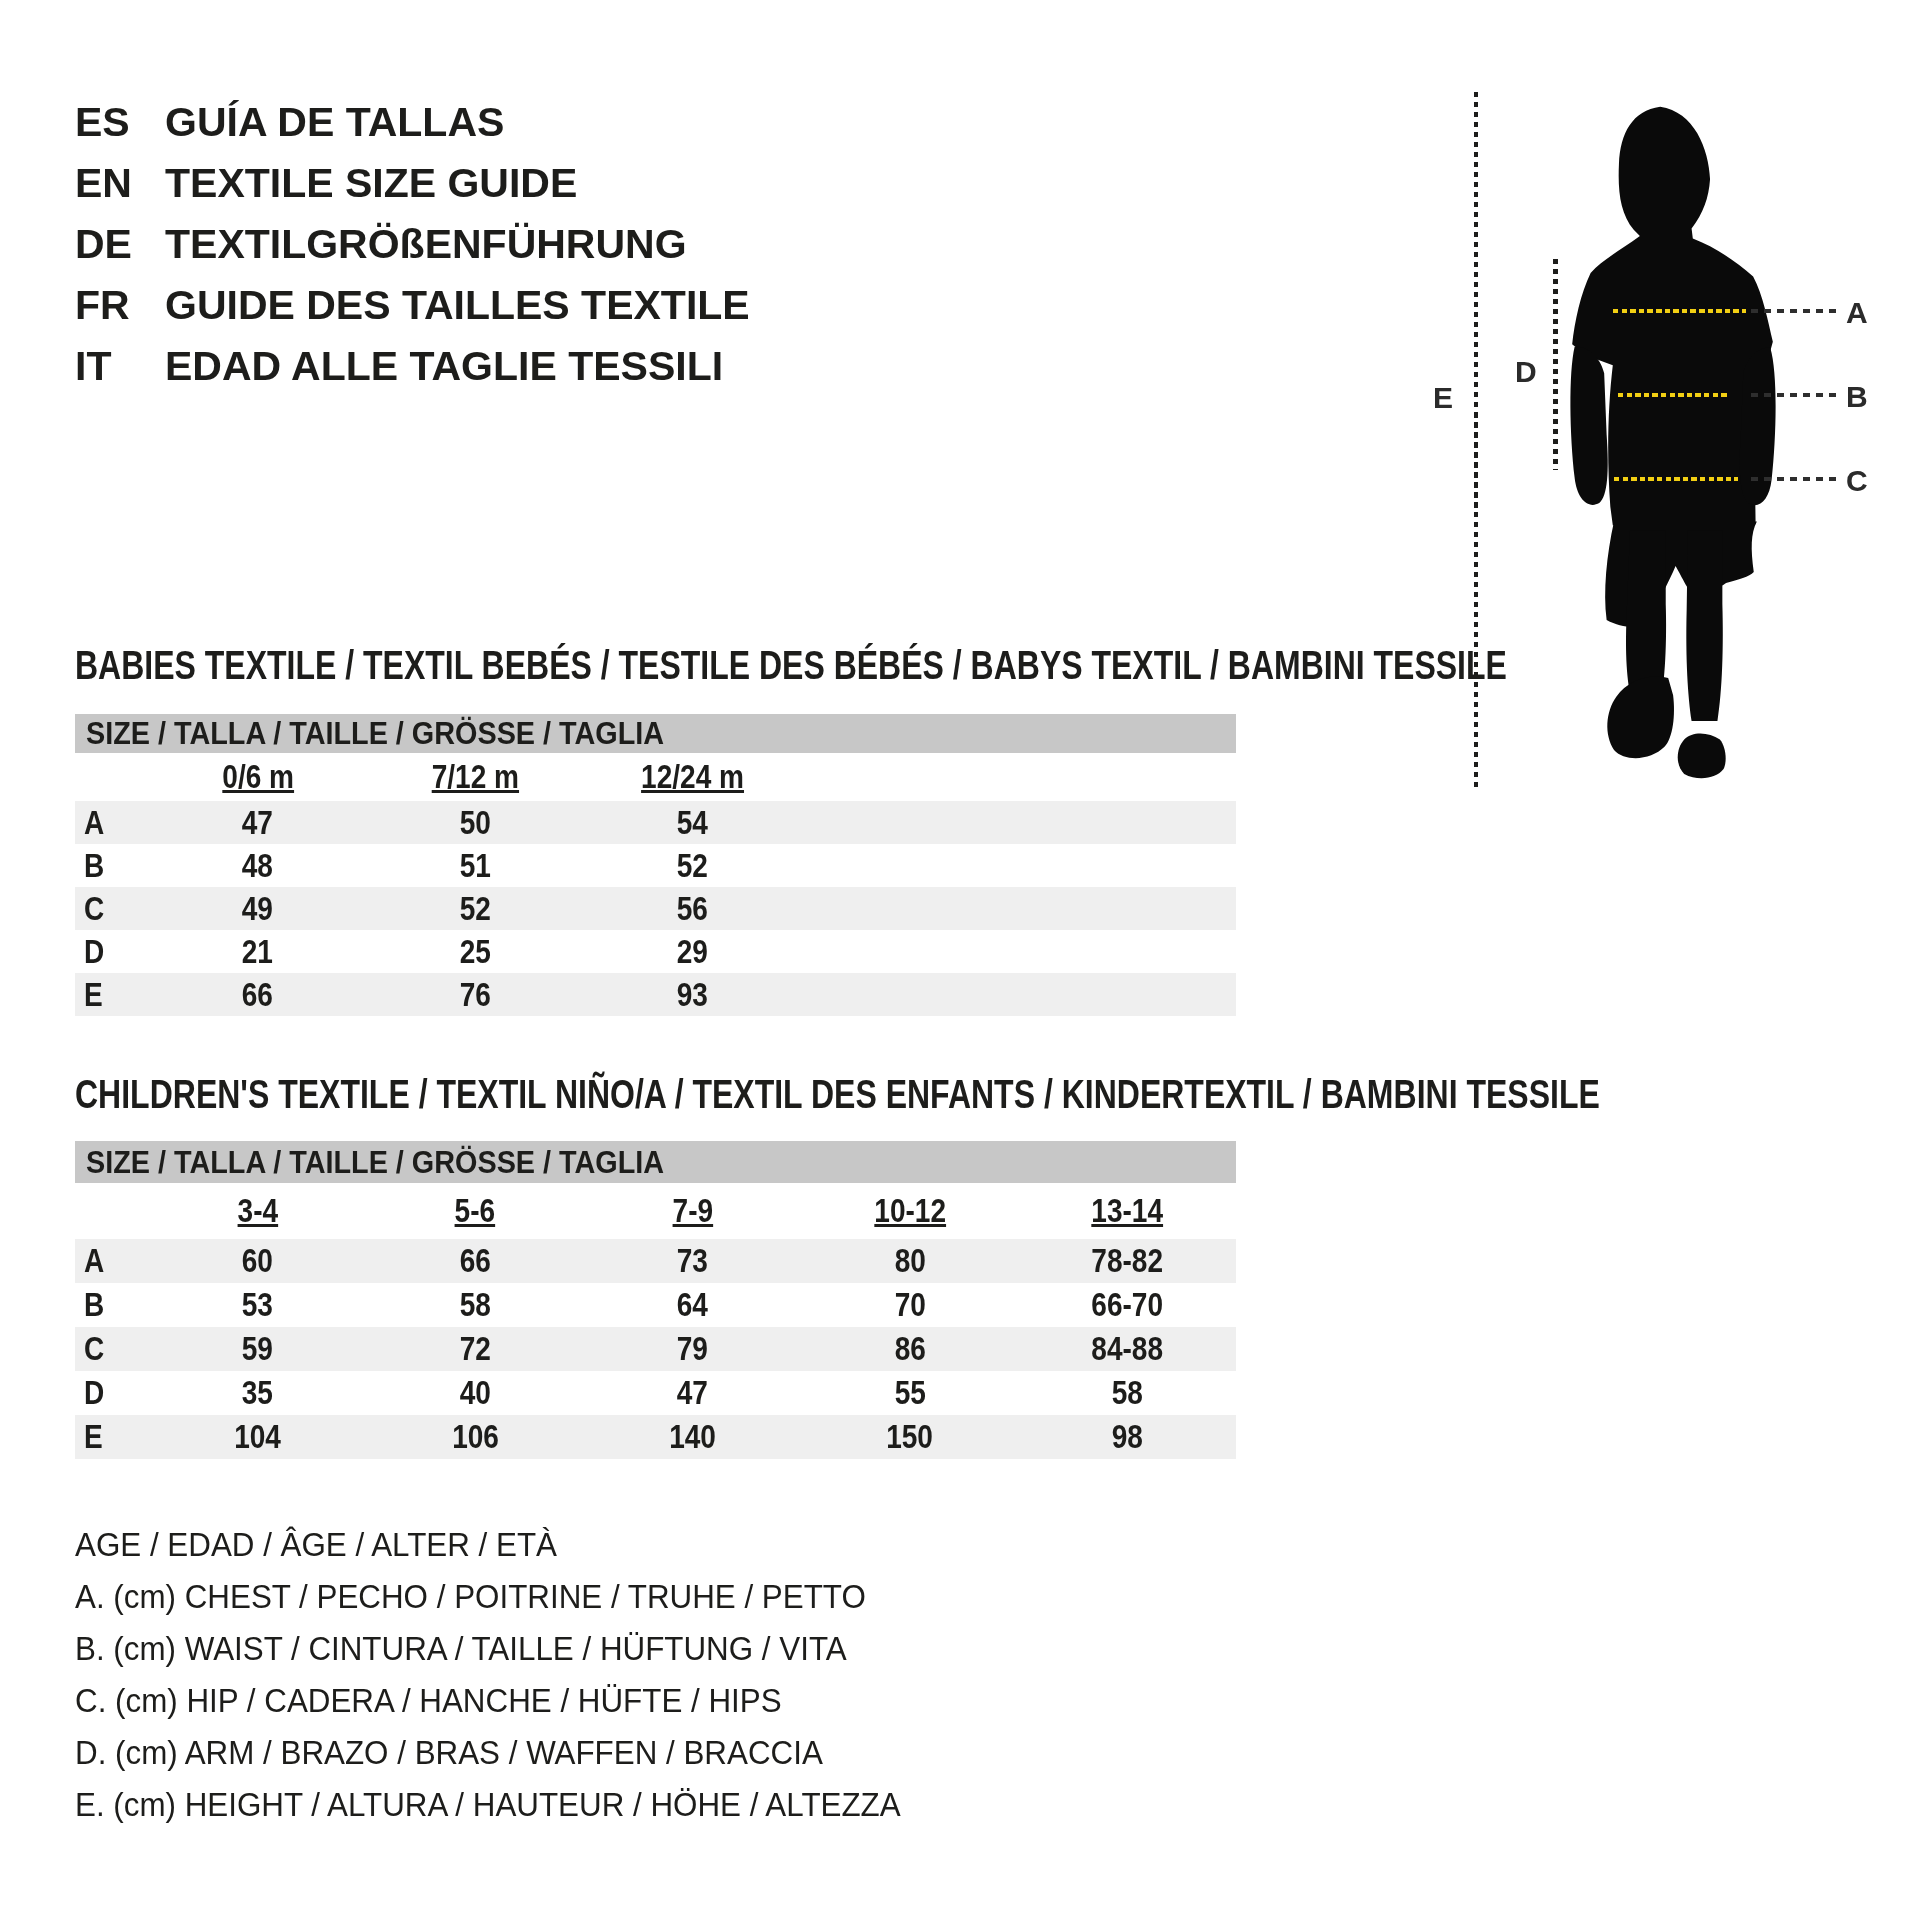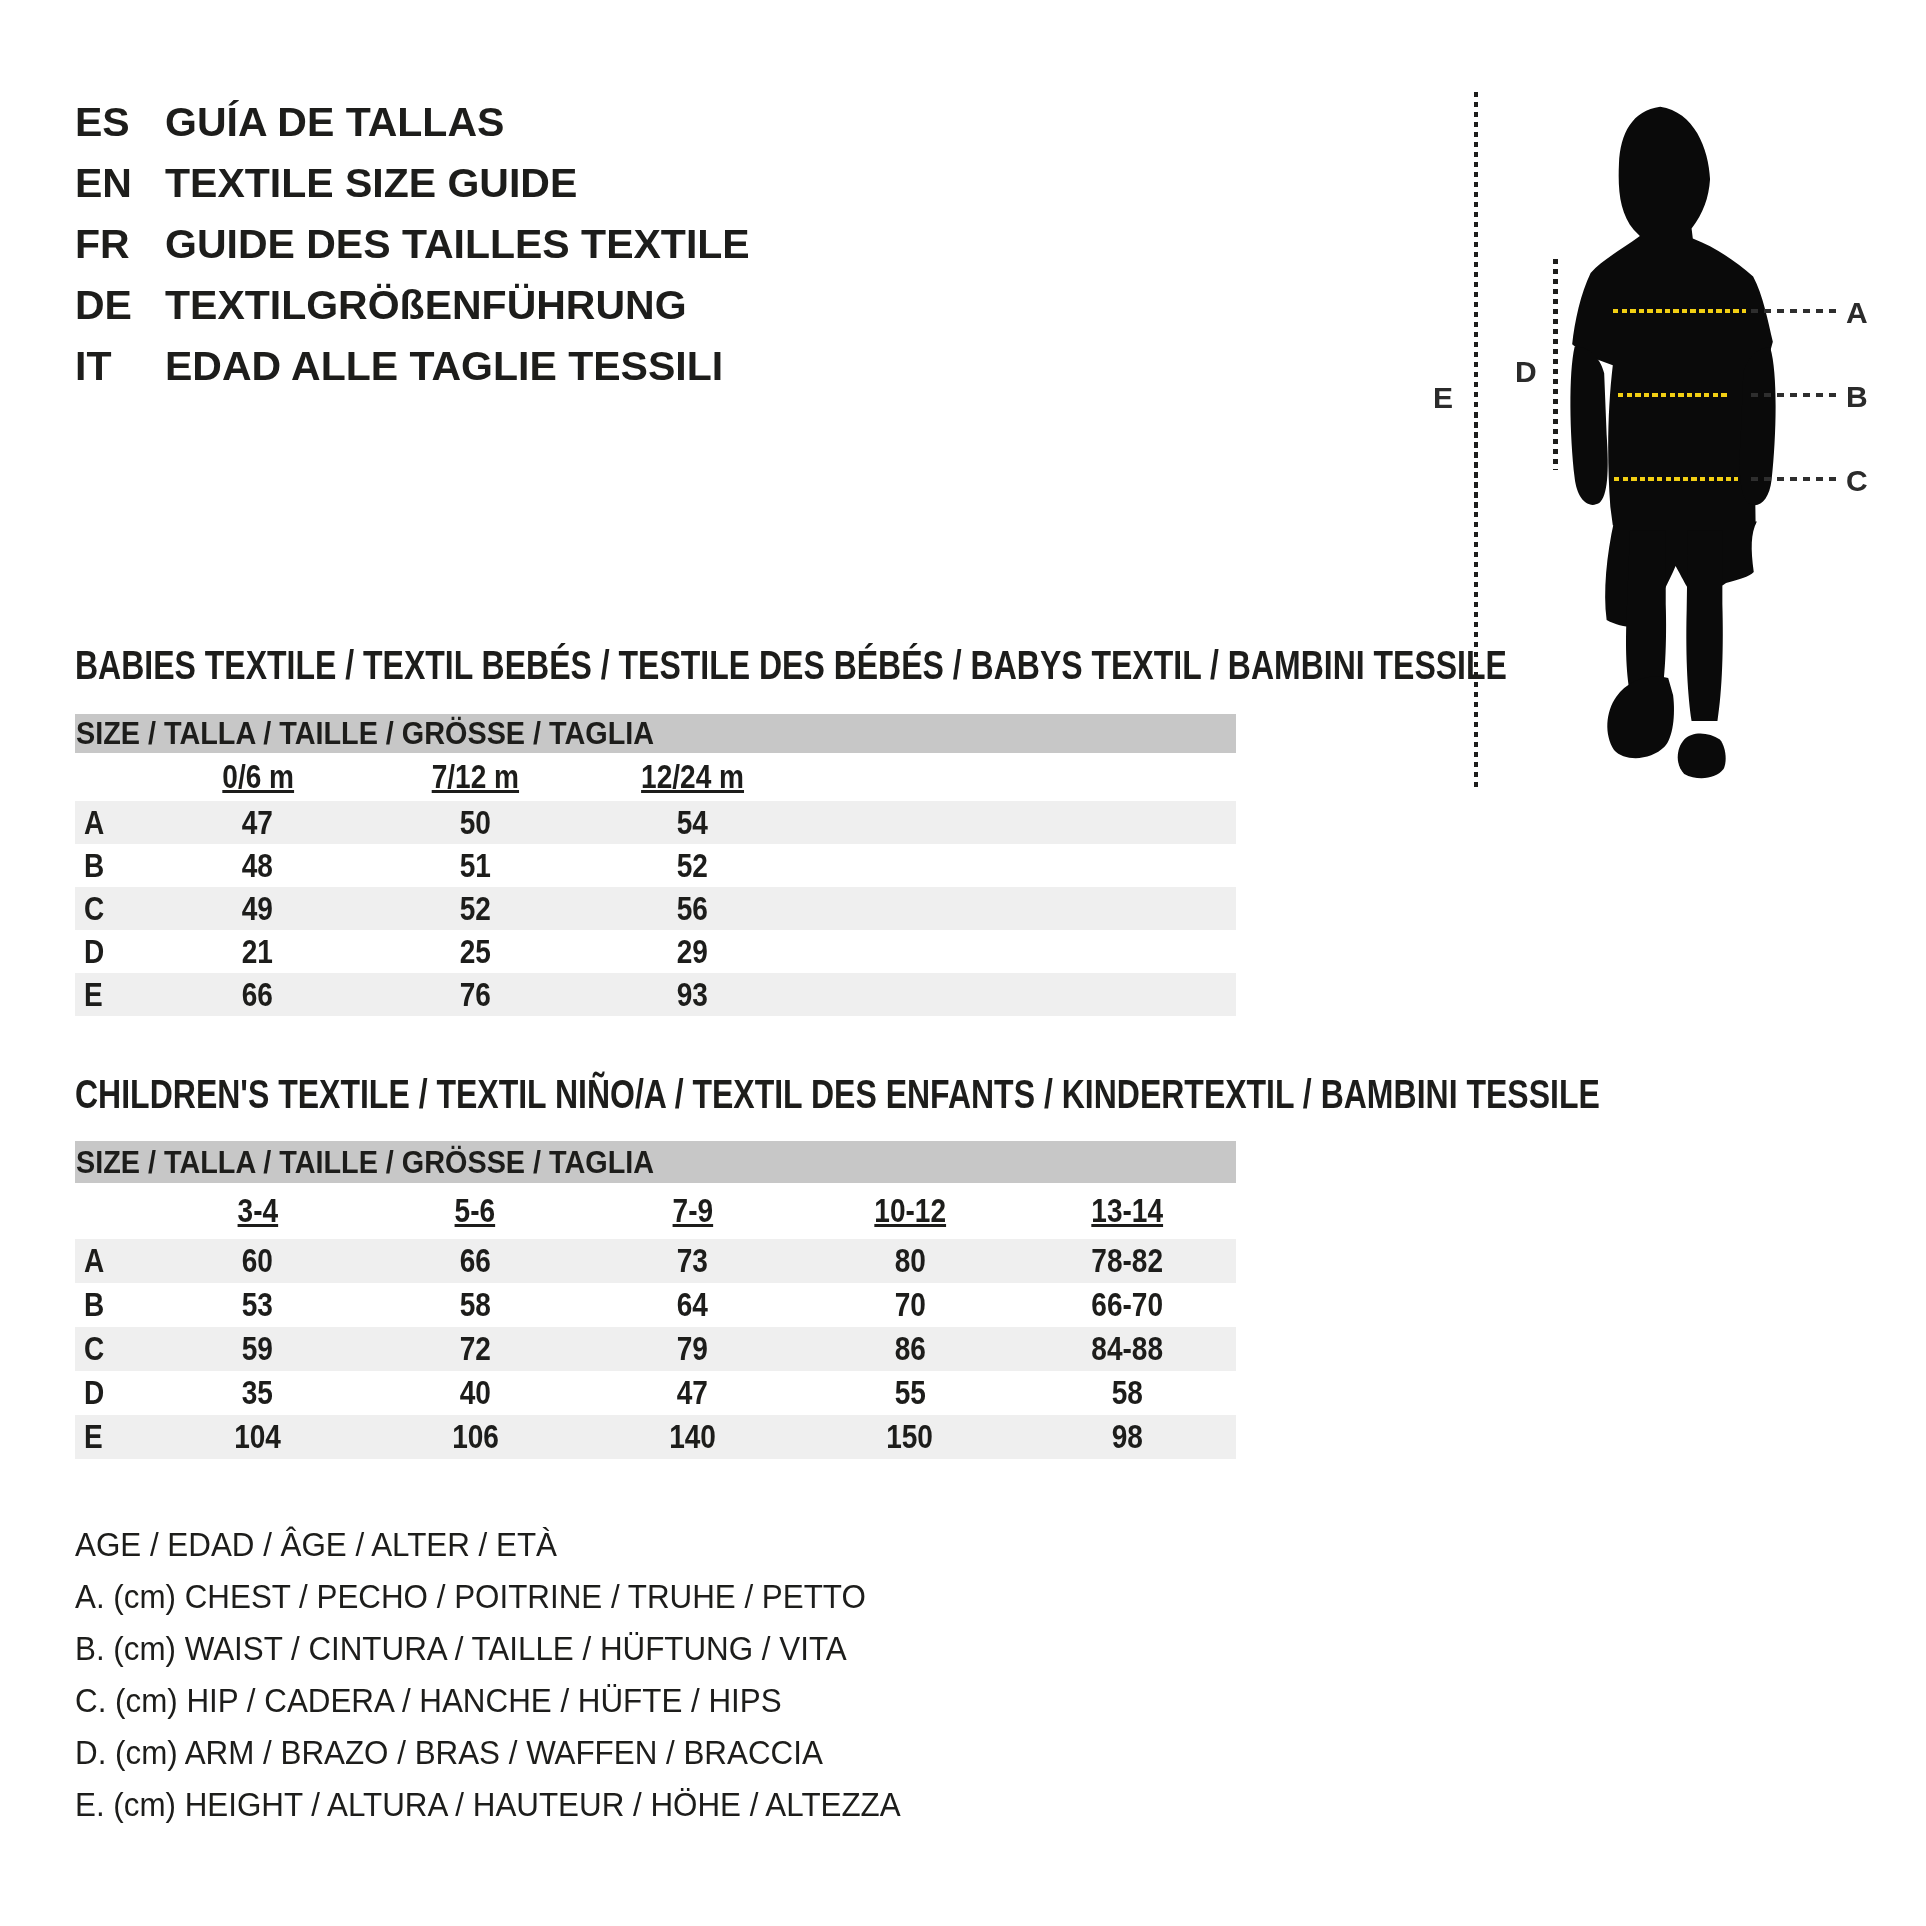--- a/index.html
+++ b/index.html
@@ -20,21 +20,21 @@
   
   .lang-block{position:absolute;left:75px;top:92px;}
   .lang-row{height:61px;line-height:61px;font-size:41px;font-weight:700;white-space:nowrap;}
   .lang-code{display:inline-block;width:90px;}
 
   
   .section-title{position:absolute;left:75px;font-size:40px;font-weight:700;white-space:nowrap;}
 
   
   .size-table{position:absolute;left:75px;width:1161px;}
-  .table-bar{height:39px;background:#c7c7c7;display:flex;align-items:center;padding-left:1px;
+  .table-bar{height:39px;background:#c7c7c7;display:flex;align-items:center;padding-left:11px;
              font-size:32px;font-weight:700;}
   .children .table-bar{height:42px;}
   .trow{display:grid;grid-template-columns:74px repeat(5,1fr);align-items:center;height:43px;}
   .trow.thead{height:48px;text-decoration:underline;}
   .children .trow{height:44px;}
   .children .trow.thead{height:56px;}
   .trow.alt{background:#efefef;}
   .cell{display:flex;justify-content:center;align-items:center;font-size:33px;font-weight:700;}
   .cell.rowlabel{justify-content:flex-start;padding-left:8.6px;}
   .cell .cond85{transform-origin:50% 50%;}
@@ -71,24 +71,24 @@
 <div class="page">
 
   <div class="lang-block">
     <div class="lang-row">
       <span class="lang-code">ES</span><span>GUÍA DE TALLAS</span>
     </div>
     <div class="lang-row">
       <span class="lang-code">EN</span><span>TEXTILE SIZE GUIDE</span>
     </div>
     <div class="lang-row">
+      <span class="lang-code">DE</span><span>TEXTILGRÖßENFÜHRUNG</span>
+    </div>
+    <div class="lang-row">
       <span class="lang-code">FR</span><span>GUIDE DES TAILLES TEXTILE</span>
-    </div>
-    <div class="lang-row">
-      <span class="lang-code">DE</span><span>TEXTILGRÖßENFÜHRUNG</span>
     </div>
     <div class="lang-row">
       <span class="lang-code">IT</span><span>EDAD ALLE TAGLIE TESSILI</span>
     </div>
   </div>
 
   <svg class="child-svg" width="277" height="690" viewBox="0 0 450 1120" aria-hidden="true">
     <g fill="#0a0a0a">
 
       <path d="M 205,12

